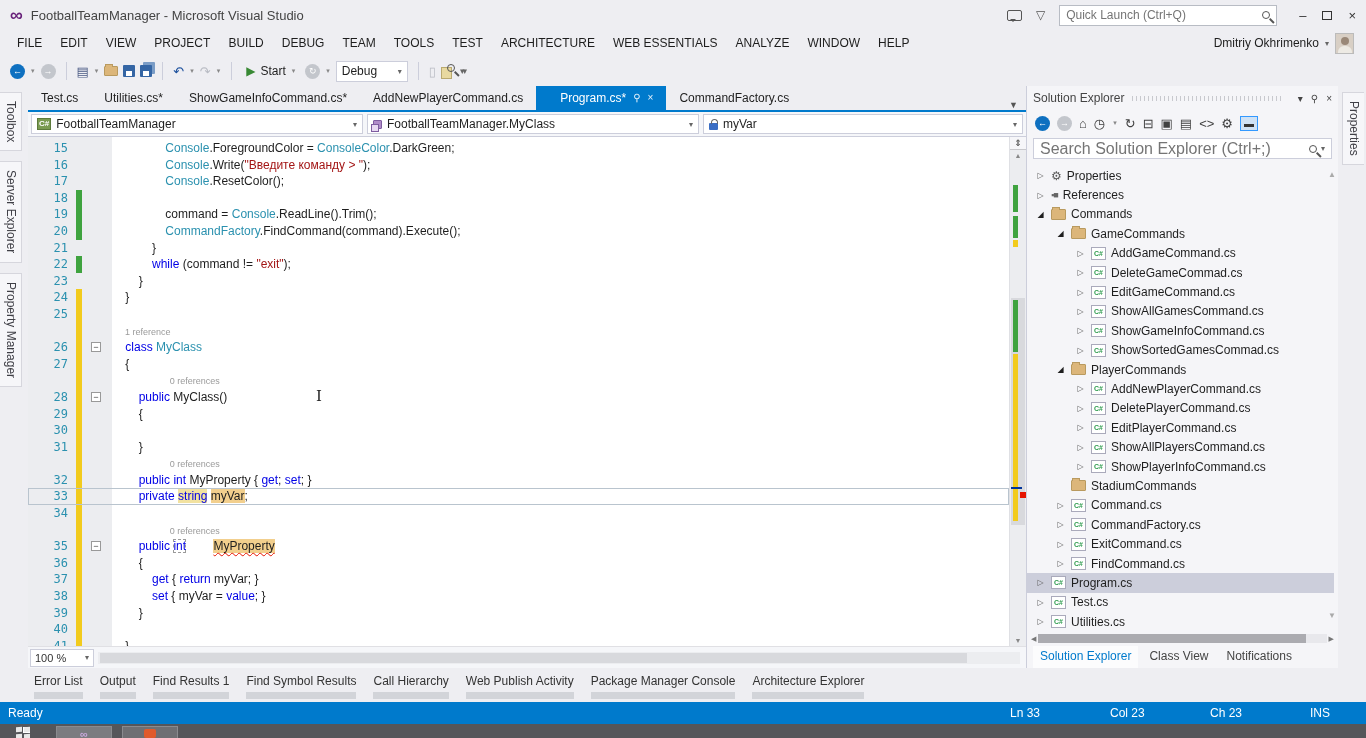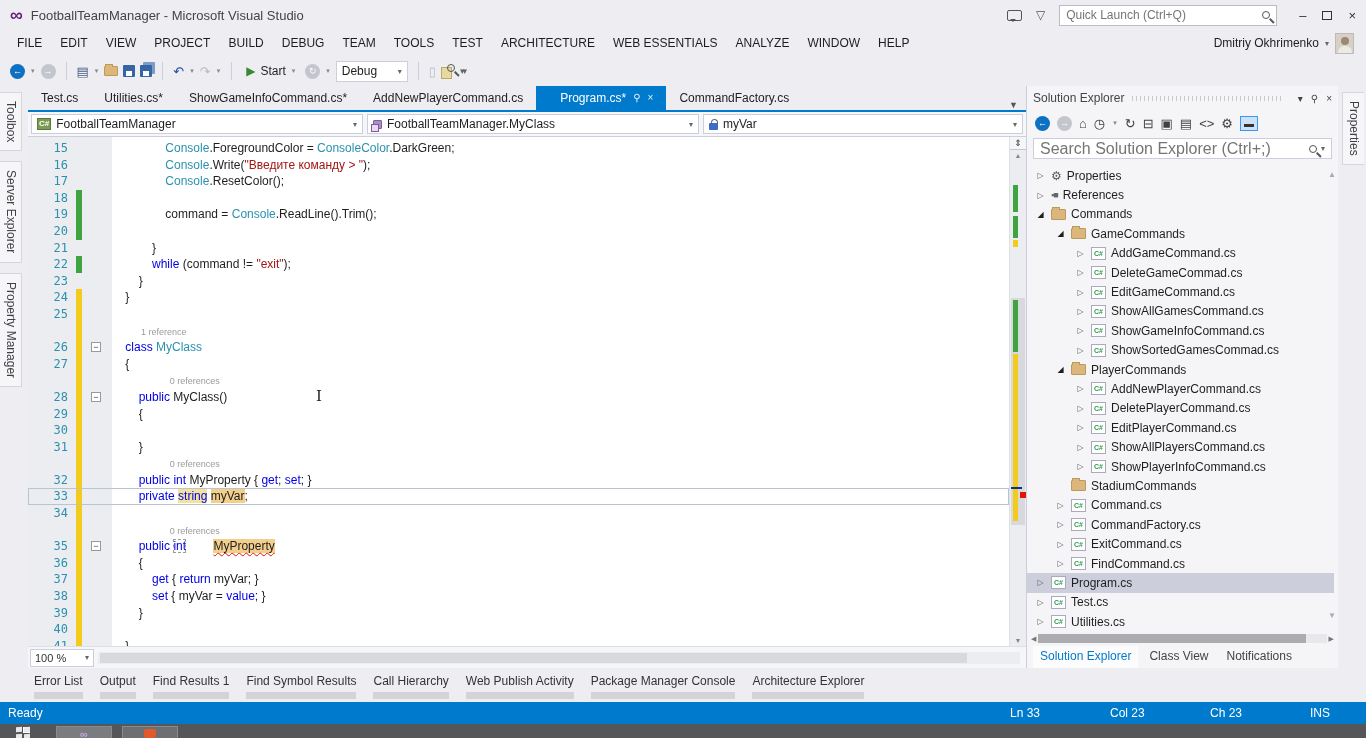--- a/index.html
+++ b/index.html
@@ -337,20 +337,21 @@
           <div class="crow">
             <span class="lnum">19</span>
             <span class="ltrack g"></span>
             <span class="lfold"></span>
             <span class="lcode"><span class="p">                command = </span><span class="t">Console</span><span class="p">.ReadLine().Trim();</span></span>
           </div>
           <div class="crow">
             <span class="lnum">20</span>
             <span class="ltrack g"></span>
             <span class="lfold"></span>
+            <span class="lcode"><span class="p">                </span><span class="t">CommandFactory</span><span class="p">.FindCommand(command).Execute();</span></span>
           </div>
           <div class="crow">
             <span class="lnum">21</span>
             <span class="ltrack"></span>
             <span class="lfold"></span>
             <span class="lcode"><span class="p">            }</span></span>
           </div>
           <div class="crow">
             <span class="lnum">22</span>
             <span class="ltrack g"></span>
@@ -372,21 +373,21 @@
           <div class="crow">
             <span class="lnum">25</span>
             <span class="ltrack y"></span>
             <span class="lfold"></span>
             <span class="lcode"></span>
           </div>
           <div class="crow">
             <span class="lnum"></span>
             <span class="ltrack y"></span>
             <span class="lfold"></span>
-            <span class="lcode"><span class="lens" style="padding-left: 29px;">1 reference</span></span>
+            <span class="lcode"><span class="lens" style="padding-left: 13px;">1 reference</span></span>
           </div>
           <div class="crow">
             <span class="lnum">26</span>
             <span class="ltrack y"></span>
             <span class="lfold">
               <span class="fbox">−</span>
             </span>
             <span class="lcode"><span class="p">    </span><span class="k">class</span><span class="p"> </span><span class="t">MyClass</span></span>
           </div>
           <div class="crow">

